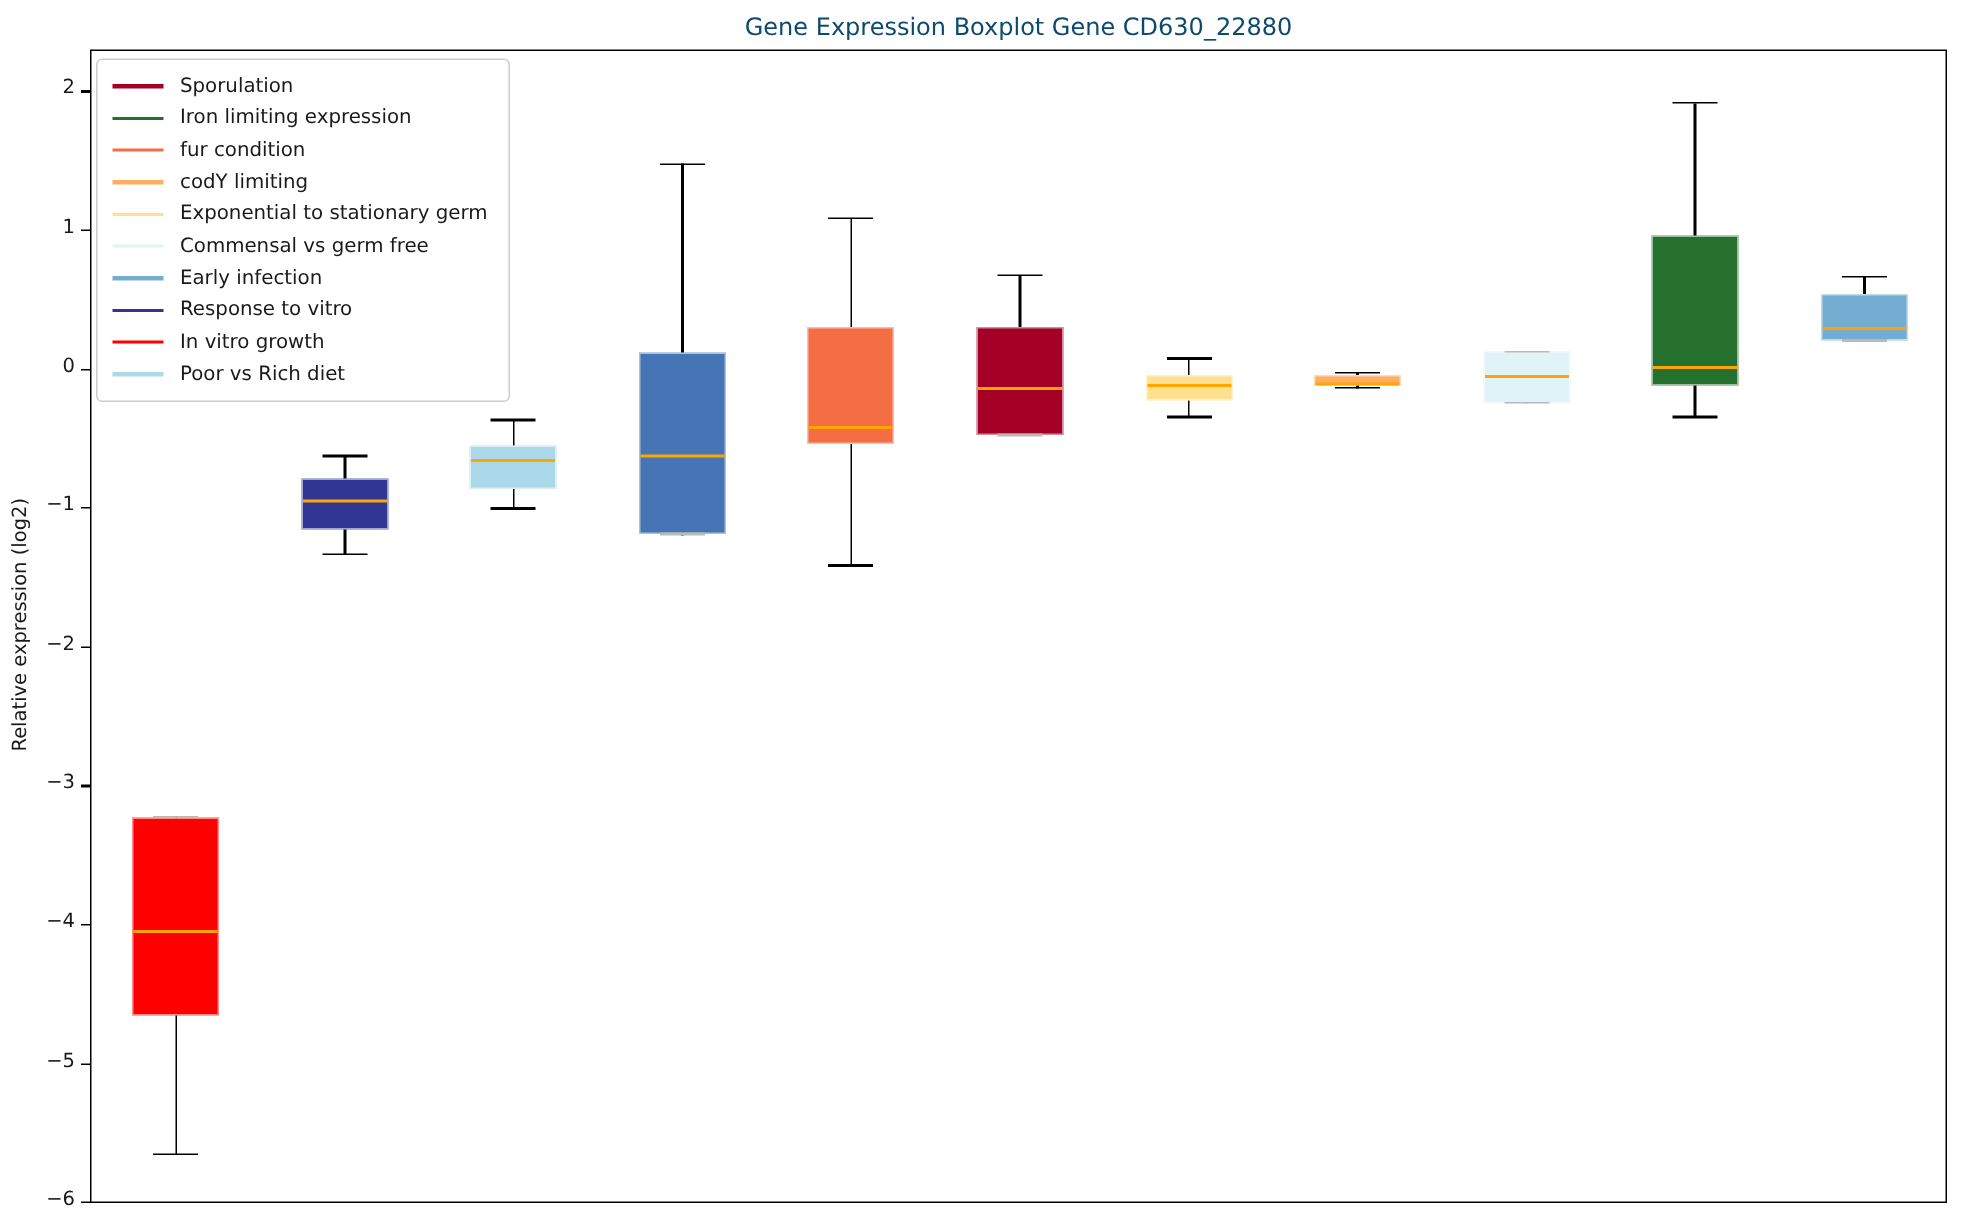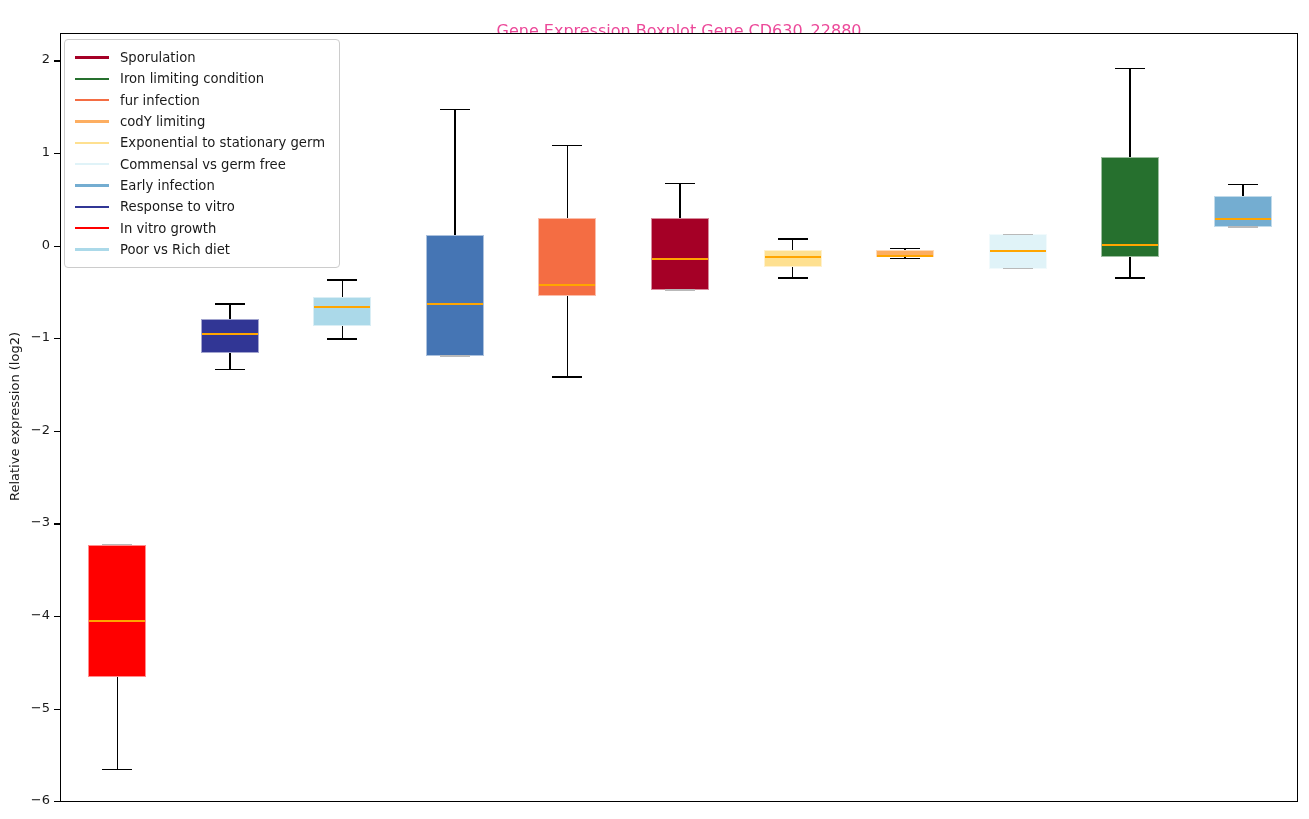--- a/index.html
+++ b/index.html
@@ -2,21 +2,21 @@
 <html><head>
 <meta charset="utf-8">
 <style>
   html,body{margin:0;padding:0;background:#ffffff;}
   #canvas{
     position:relative;width:1309px;height:819px;background:#ffffff;
     font-family:"DejaVu Sans","Liberation Sans",sans-serif;overflow:hidden;
   }
   .title{
     position:absolute;left:60px;top:8px;width:1238px;text-align:center;
-    font-size:16px;color:#ec4899;margin-top:13px;
+    font-size:16px;color:#0c4a6e;
   }
   .plot-area{
     position:absolute;left:60px;top:33px;width:1238px;height:769px;
     border:1.3px solid #000;box-sizing:border-box;background:#fff;
   }
   .ylabel{
     position:absolute;width:300px;left:-136px;top:409px;text-align:center;
     font-size:13px;color:#191919;transform:rotate(-90deg);
   }
   .ytick-label{
@@ -67,25 +67,25 @@
       <div class="ytick-label" style="top: 801.1px;">−6</div>
     </div>
   <div class="plot-area">
     <div class="legend">
         <div class="legend-item">
           <div class="legend-swatch" style="background: rgb(165, 0, 38);"></div>
           <div class="legend-label">Sporulation</div>
         </div>
         <div class="legend-item">
           <div class="legend-swatch" style="background: rgb(38, 112, 46);"></div>
-          <div class="legend-label">Iron limiting condition</div>
+          <div class="legend-label">Iron limiting expression</div>
         </div>
         <div class="legend-item">
           <div class="legend-swatch" style="background: rgb(244, 109, 67);"></div>
-          <div class="legend-label">fur infection</div>
+          <div class="legend-label">fur condition</div>
         </div>
         <div class="legend-item">
           <div class="legend-swatch" style="background: rgb(253, 174, 97);"></div>
           <div class="legend-label">codY limiting</div>
         </div>
         <div class="legend-item">
           <div class="legend-swatch" style="background: rgb(254, 224, 144);"></div>
           <div class="legend-label">Exponential to stationary germ</div>
         </div>
         <div class="legend-item">

